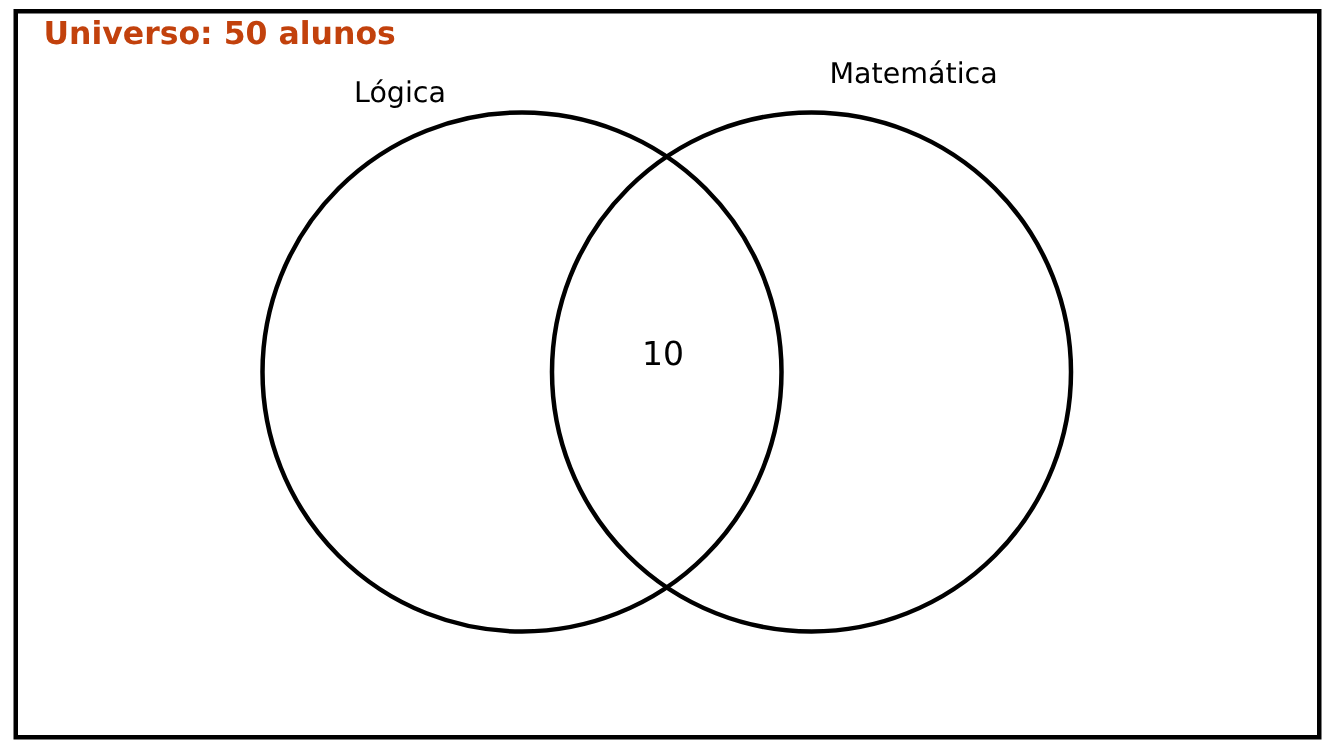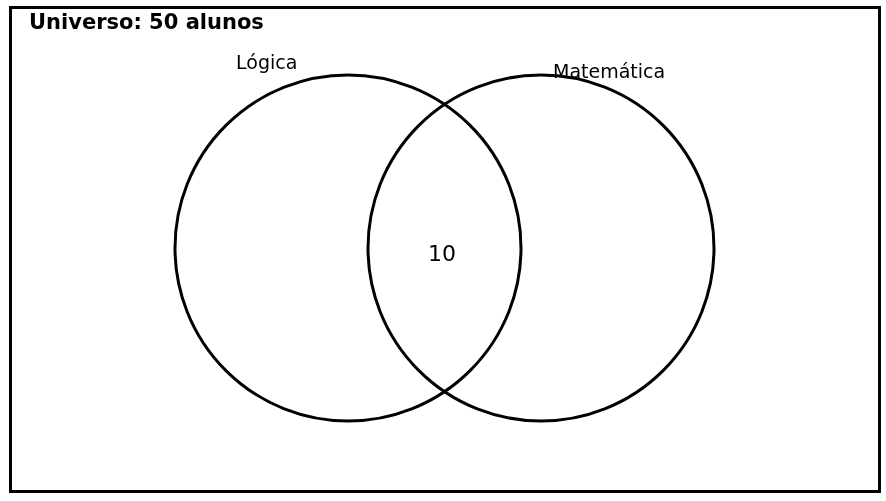--- a/index.html
+++ b/index.html
@@ -3,31 +3,31 @@
   <meta charset="utf-8">
   <style>
     html, body { margin: 0; padding: 0; background: #ffffff; }
     body { width: 886px; height: 501px; position: relative; overflow: hidden; font-family: "DejaVu Sans", sans-serif; }
     .frame {
       position: absolute; left: 9px; top: 6px; width: 866px; height: 481px;
       border: 3px solid #000000; background: #ffffff;
     }
     .title {
       position: absolute; left: 29px; top: 10px;
-      font-family: "DejaVu Sans", sans-serif; font-weight: bold; font-size: 21px; color: #000000;
+      font-family: "DejaVu Sans", sans-serif; font-weight: bold; font-size: 21px; color: #c2410c;
       white-space: nowrap;
     }
     .set-label {
       position: absolute; font-family: "DejaVu Sans", sans-serif; font-size: 19px; color: #000000; white-space: nowrap;
     }
     .label-left { left: 236px; top: 51px; }
-    .label-right { left: 553px; top: 60px; }
+    .label-right { left: 553px; top: 38px; }
     .venn { position: absolute; left: 0; top: 0; }
     .count {
-      position: absolute; left: 428px; top: 241px;
+      position: absolute; left: 428px; top: 224px;
       font-family: "DejaVu Sans", sans-serif; font-size: 22px; color: #000;
     }
   </style>
 </head>
 <body>
 
 <div class="frame"></div>
 
 <div class="title">Universo: 50 alunos</div>
 

